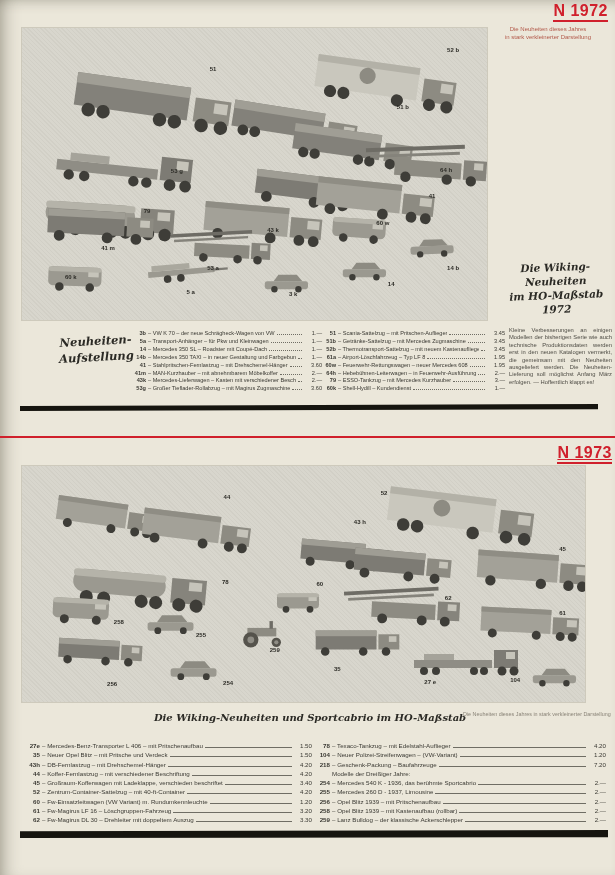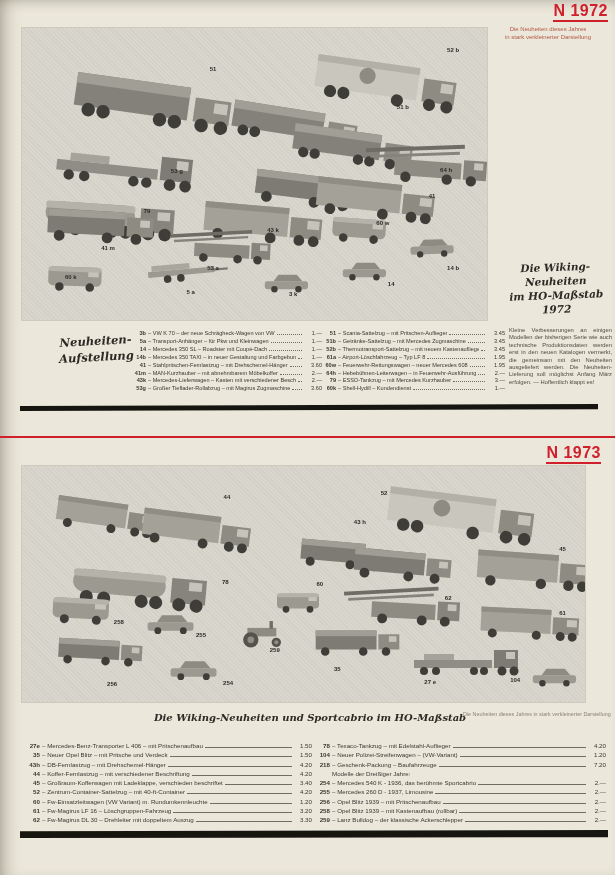--- a/index.html
+++ b/index.html
@@ -4,21 +4,21 @@
 <style>
   :root{ --red:#d0202c; }
   html,body{margin:0;padding:0;}
   body{font-family:"Liberation Sans",sans-serif;background:#9a968a;}
   .page{position:relative;width:615px;height:875px;margin:0 auto;background:#ebe7da;overflow:hidden;
         box-shadow:inset 14px 0 18px -12px rgba(60,55,40,.45), inset 0 10px 14px -10px rgba(60,55,40,.3);}
   
   .h-red{position:absolute;color:var(--red);font-weight:bold;font-size:16px;letter-spacing:.5px;
          border-bottom:2.5px solid var(--red);padding-bottom:1px;line-height:17px;}
   .h72{top:2px;right:7px;}
-  .h73{top:444px;right:14px;}
+  .h73{top:444px;right:3px;text-decoration:underline;}
   
   .note72{position:absolute;top:26px;right:6px;width:122px;text-align:center;color:#b2594a;
           font-size:6px;line-height:7.5px;}
   
   .panel{position:absolute;background:#d8d6cd;
          background-image:repeating-linear-gradient(45deg,rgba(90,85,70,.05) 0 1px,transparent 1px 3px);
          box-shadow:0 0 0 1px rgba(120,115,100,.25);}
   .p1{left:22px;top:28px;width:465px;height:292px;}
   .p2{left:22px;top:466px;width:563px;height:236px;}
   .panel svg.ph{position:absolute;left:0;top:0;width:100%;height:100%;}

